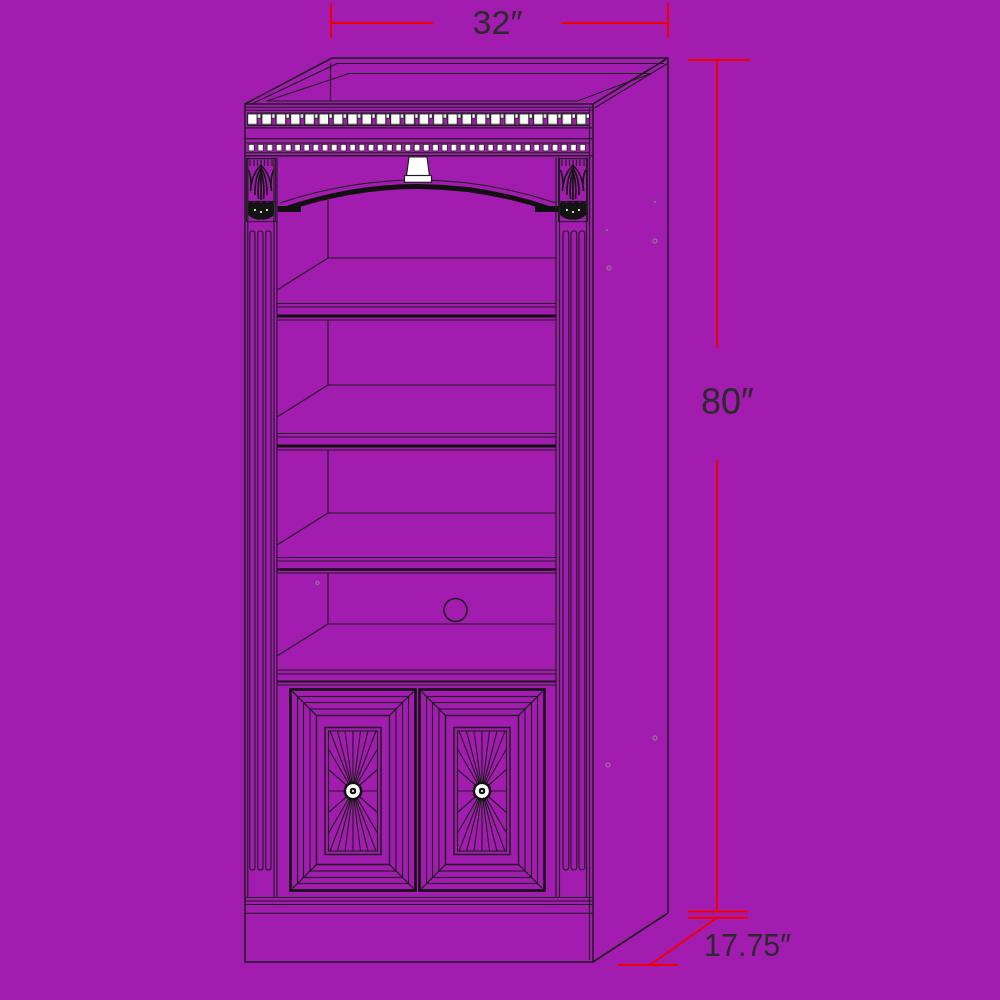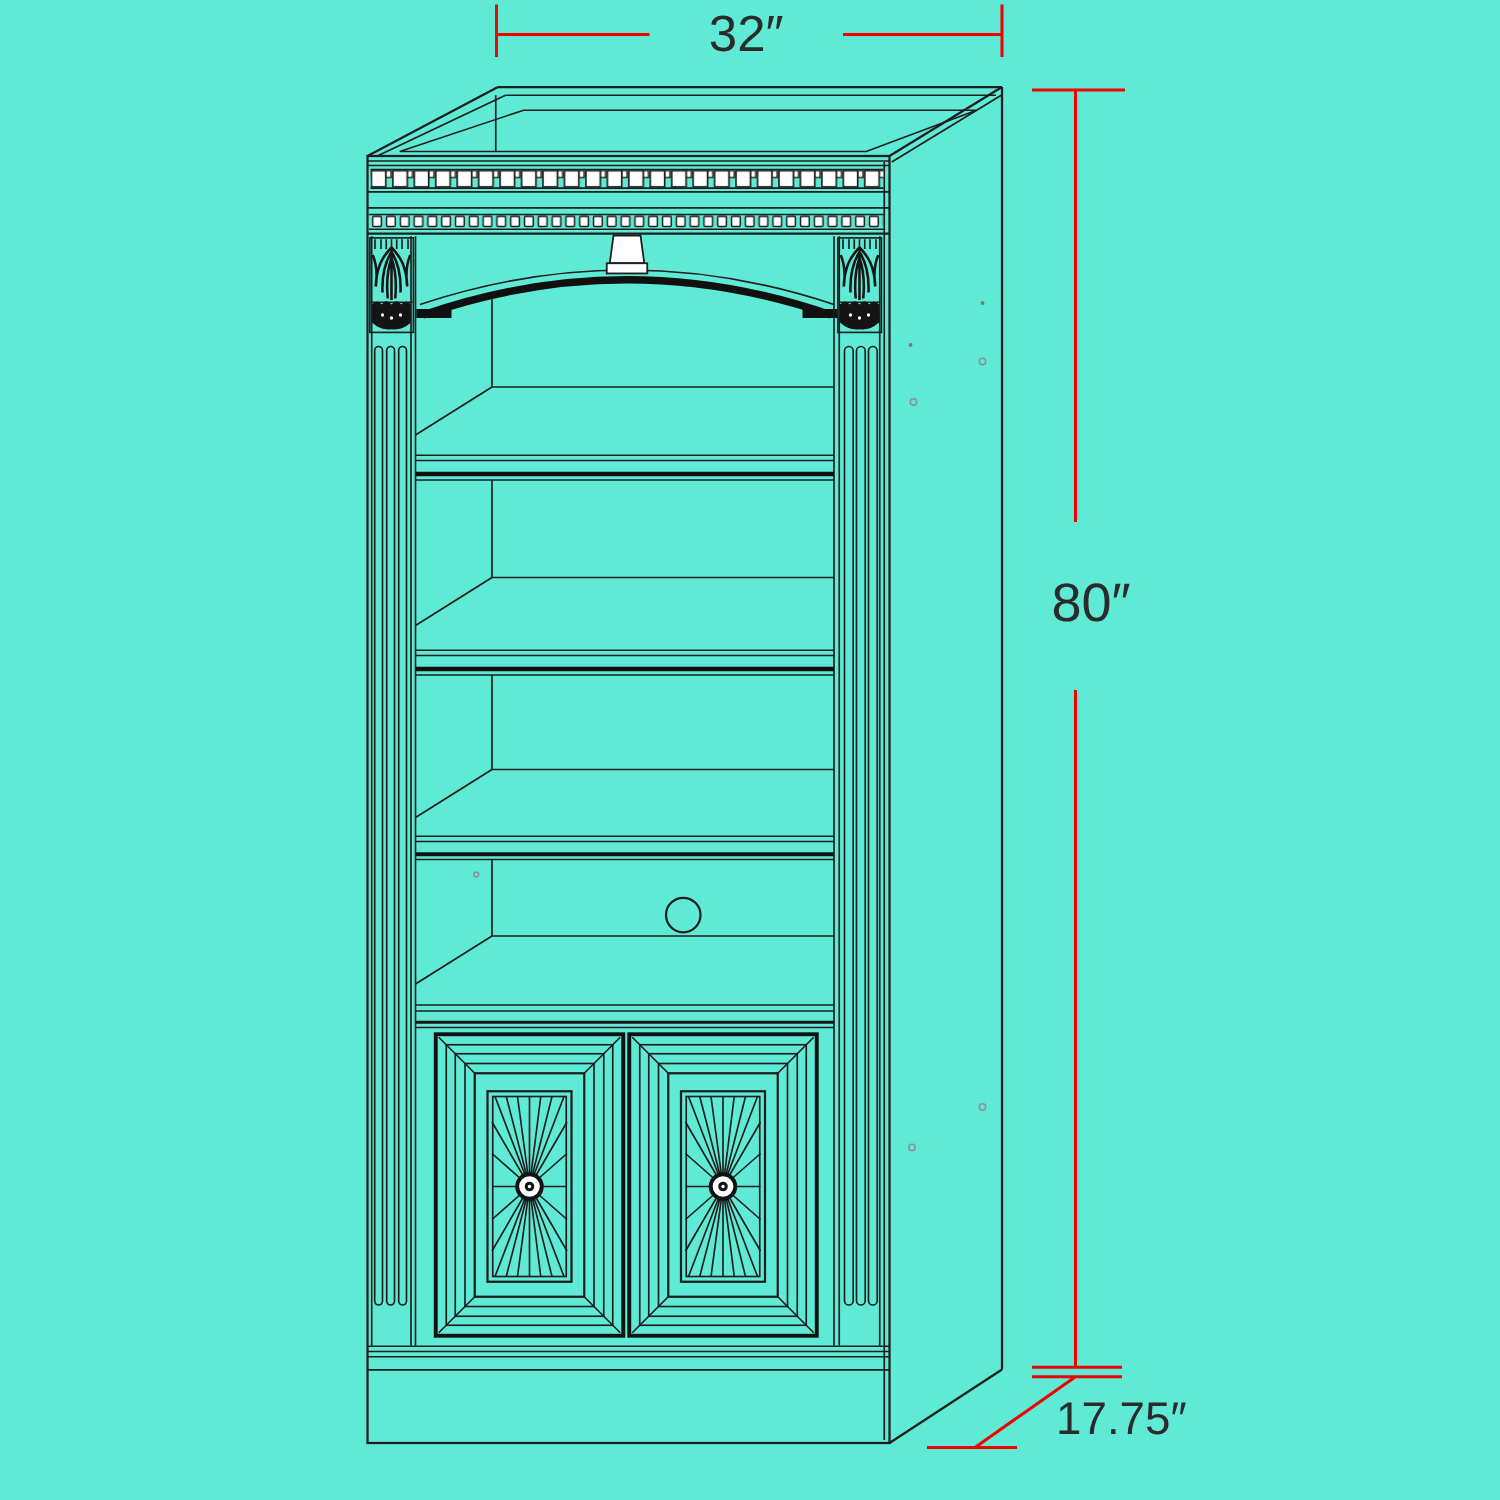--- a/index.html
+++ b/index.html
@@ -1,16 +1,16 @@
 <!DOCTYPE html>
 <html><head>
 <meta charset="utf-8">
 <style>
   html,body{margin:0;padding:0;background:#ffffff;}
-  .stage{width:1000px;height:1000px;position:relative;background:#5eead4;margin:0 auto;}
+  .stage{width:1000px;height:1000px;position:relative;background:#a21caf;margin:0 auto;}
   svg{display:block;}
   .s1{stroke:#1e1e1e;stroke-width:1.1;fill:none;}
   .s14{stroke:#1e1e1e;stroke-width:1.5;fill:none;}
   .s2{stroke:#161616;stroke-width:2.1;fill:none;}
   .s26{stroke:#121212;stroke-width:2.6;fill:none;}
   .s3{stroke:#101010;stroke-width:3;fill:none;}
   .s5{stroke:#101010;stroke-width:5;fill:none;}
   .s6{stroke:#101010;stroke-width:6;fill:none;}
   .pl{stroke:#161616;stroke-width:1.7;fill:none;}
   .fb{fill:#141414;stroke:none;}

